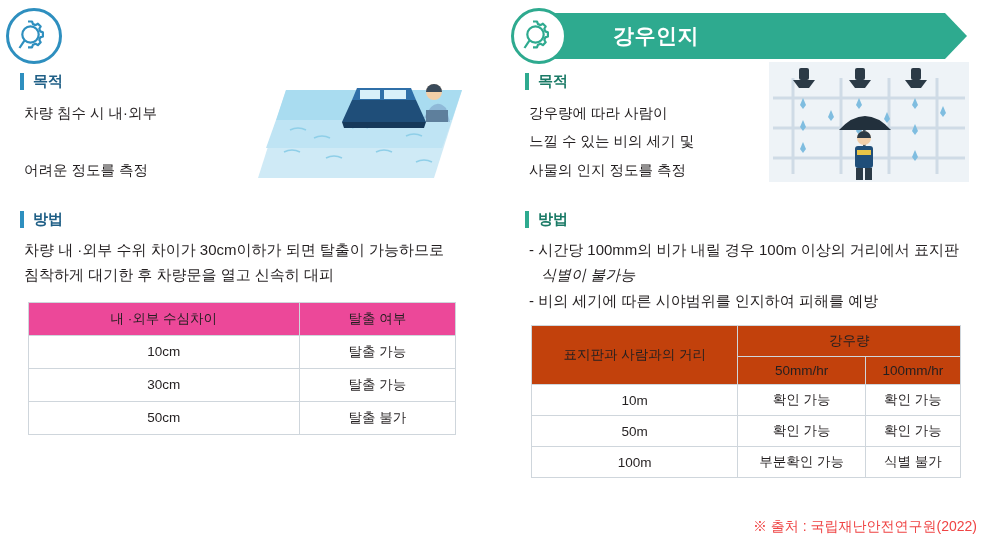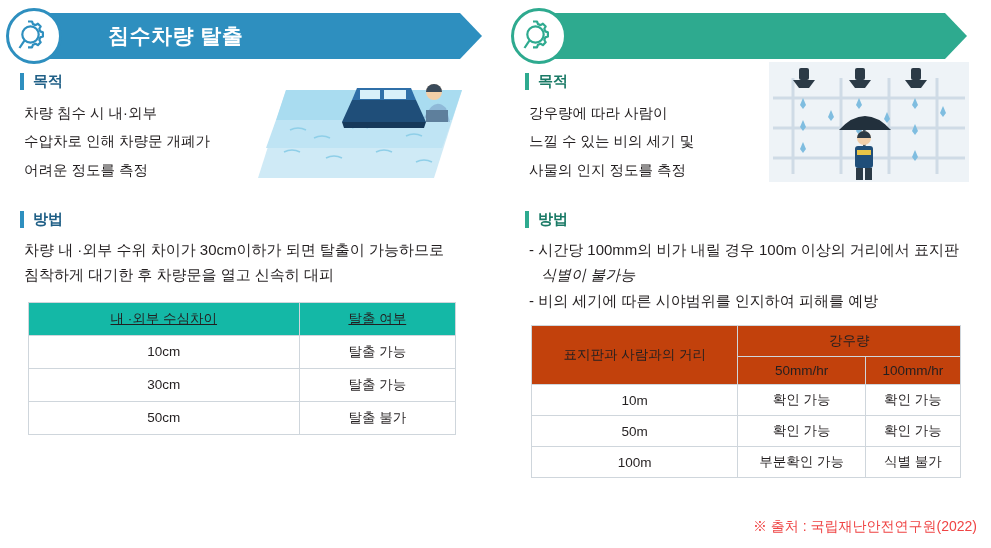--- a/index.html
+++ b/index.html
@@ -73,64 +73,60 @@
 
   
   .rain { left: 258px; top: -18px; width: 212px; height: 130px; }
 
   
   table { border-collapse: collapse; font-size: 13.5px; }
   .tbl-left { margin: 14px 0 0 28px; width: 428px; }
   .tbl-left th, .tbl-left td {
     border: 1px solid #cfd6dc; text-align: center; padding: 7px 4px; color: #231f20;
   }
-  .tbl-left thead th { background: #14b8a6; font-weight: normal; text-decoration: underline; }
+  .tbl-left thead th { background: #ec4899; font-weight: normal; }
 
   .tbl-right { margin: 12px 0 0 26px; width: 430px; }
   .tbl-right th, .tbl-right td {
     border: 1px solid #cfd6dc; text-align: center; padding: 6px 4px; color: #231f20;
   }
   .tbl-right thead th { background: #c2410c; font-weight: normal; }
 
   .source {
     position: absolute; right: 14px; bottom: 12px;
     font-size: 14px; color: #ef4444;
   }
 </style>
 </head>
 <body>
 
 <div class="page">
 
   <div class="panel left">
 
     <div class="banner-row">
-      <div class="banner">
-        <span class="banner-title">침수차량 탈출</span>
-        <span class="arrow"></span>
-      </div>
       <div class="badge">
         <svg width="38" height="38" viewBox="0 0 38 38" aria-hidden="true">
           <g fill="none" stroke="#2e8fbf" stroke-width="2.2">
             <path d="M13 4.5 h4 l1 2.6 2.6 1 2.3-1.4 2.8 2.8 -1.4 2.3 1 2.6 2.6 1 v4 l-2.6 1 -1 2.6 1.4 2.3 -2.8 2.8 -2.3-1.4 -2.6 1 -1 2.6 h-4" stroke-linejoin="round"></path>
             <circle cx="15.5" cy="17.5" r="8.2"></circle>
             <line x1="9.4" y1="23.6" x2="4.5" y2="31"></line>
           </g>
         </svg>
       </div>
     </div>
 
     <div class="purpose-block">
       <div class="sec-head">
         <span class="sec-bar"></span>
         <span class="sec-label">목적</span>
       </div>
       <div class="body-text">
         <span>차량 침수 시 내·외부</span><br>
-        <span>수압차로 인해 차량문 개폐가</span><br>
+        <br>
         <span>어려운 정도를 측정</span>
       </div>
 
       <div class="illus flood">
         <svg width="220" height="122" viewBox="0 0 220 122" aria-hidden="true">
 
           <polygon points="30,24 206,24 178,112 2,112" fill="#cfeaf6"></polygon>
           <polygon points="30,24 206,24 196,54 20,54" fill="#a9dcf0"></polygon>
           <polygon points="20,54 196,54 186,82 10,82" fill="#bfe4f4"></polygon>
 
@@ -189,20 +185,21 @@
           <td>탈출 불가</td>
         </tr>
       </tbody>
     </table>
   </div>
 
   <div class="panel right">
 
     <div class="banner-row">
       <div class="banner green">
+        <span class="banner-title">강우인지</span>
         <span class="arrow"></span>
       </div>
       <div class="badge green">
         <svg width="38" height="38" viewBox="0 0 38 38" aria-hidden="true">
           <g fill="none" stroke="#2eaa8f" stroke-width="2.2">
             <path d="M13 4.5 h4 l1 2.6 2.6 1 2.3-1.4 2.8 2.8 -1.4 2.3 1 2.6 2.6 1 v4 l-2.6 1 -1 2.6 1.4 2.3 -2.8 2.8 -2.3-1.4 -2.6 1 -1 2.6 h-4" stroke-linejoin="round"></path>
             <circle cx="15.5" cy="17.5" r="8.2"></circle>
             <line x1="9.4" y1="23.6" x2="4.5" y2="31"></line>
           </g>
         </svg>

